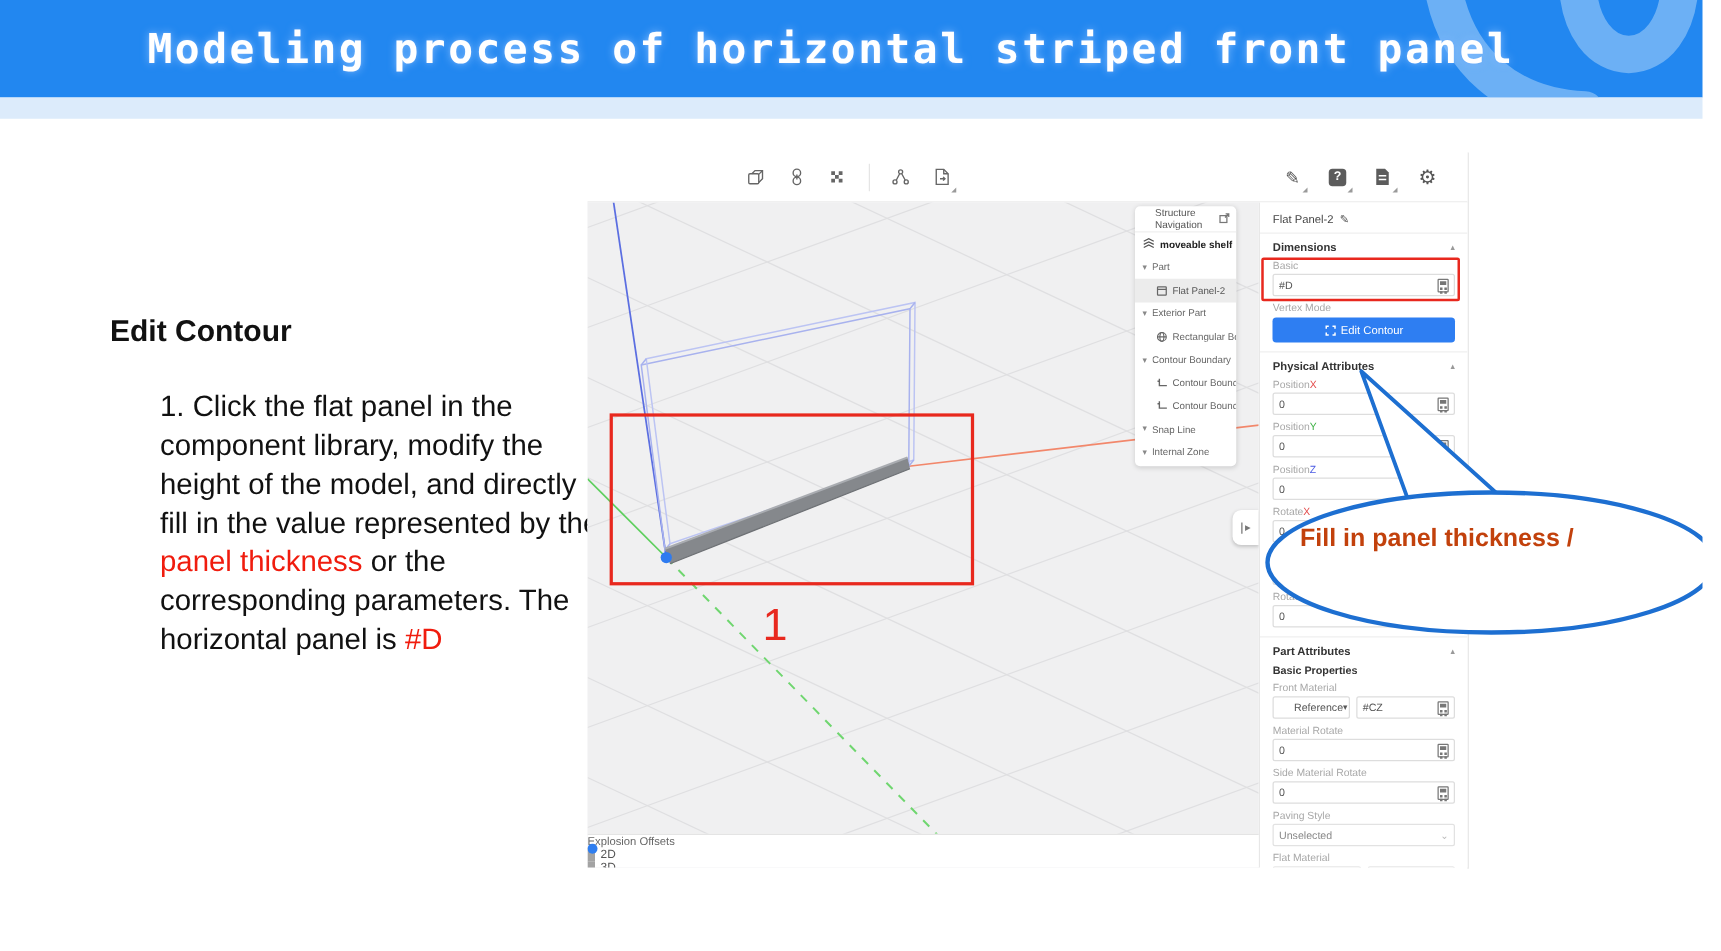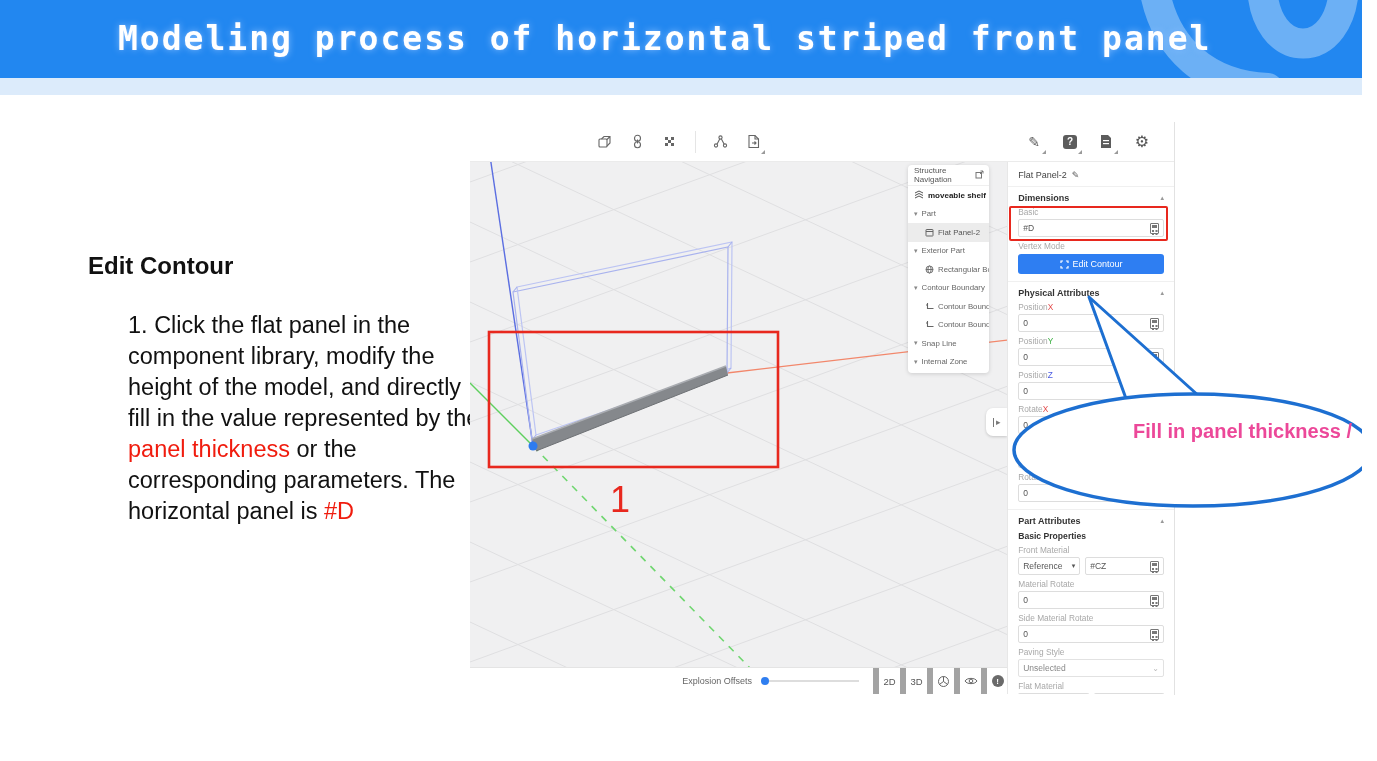--- a/index.html
+++ b/index.html
@@ -39,38 +39,38 @@
 
   
   .app-body { display:flex; height:532px; }
   .vp { position:relative; width:538px; height:532px; background:#f0f0f1; overflow:hidden; }
   .scene { position:absolute; left:0; top:0; }
 
   
   .snav { position:absolute; left:438px; top:3px; width:81px; height:208px; background:#fff;
           border-radius:4px; box-shadow:0 1px 4px rgba(0,0,0,.15); overflow:hidden; z-index:3; }
   .snav-h { height:21px; display:flex; align-items:center; justify-content:space-between;
-            padding:0 5px 0 6px; border-bottom:1px solid #efefef; color:#555; font-size:8px; }
+            padding:0 5px 0 16px; border-bottom:1px solid #efefef; color:#555; font-size:8px; }
   .sn-row { height:18.5px; display:flex; align-items:center; font-size:7.8px; color:#666; padding-left:6px; cursor:default; }
   .sn-row.sel { background:#ececec; color:#555; }
   .sn-row.child { padding-left:17px; }
   .sn-caret { font-size:7px; color:#888; margin-right:4px; }
   .sn-ico { margin-right:4px; display:flex; }
   .sn-label { white-space:nowrap; overflow:hidden; }
   .sn-row.b .sn-label { font-weight:bold; color:#222; font-size:8px; }
 
   
   .handle { position:absolute; right:0; top:246px; width:21px; height:28px; background:#fff;
             border-radius:7px 0 0 7px; box-shadow:0 1px 3px rgba(0,0,0,.18); z-index:3;
             display:flex; align-items:center; justify-content:center; color:#777; font-size:9px; }
   .handle .bar { width:1.5px; height:9px; background:#777; margin-right:1.5px; }
 
   
   .bbar { position:absolute; left:0; bottom:0; width:538px; height:27px; background:#fff;
-          border-top:1px solid #e4e4e4; display:flex; align-items:center; z-index:4; font-size:9px; color:#666; }
+          border-top:1px solid #e4e4e4; display:flex; z-index:4; font-size:9px; color:#666;flex-direction:column; }
   .bb-spacer { flex:1; }
   .bb-label { margin-right:9px; white-space:nowrap; }
   .bb-track { position:relative; width:98px; height:2px; background:#ddd; margin-right:14px; }
   .bb-track::before { content:""; position:absolute; left:0; top:-3px; width:8px; height:8px;
                       border-radius:50%; background:#2f7ef0; }
   .bb-cell { width:27px; height:27px; border-left:6px solid #a3a3a3; display:flex;
              align-items:center; justify-content:center; color:#555; font-size:9.5px; }
   .info-dot { width:12px; height:12px; border-radius:50%; background:#6a6a6a; color:#fff;
               font-size:8px; font-weight:bold; display:flex; align-items:center; justify-content:center; }
 
@@ -89,36 +89,36 @@
   .calc { width:9px; height:11px; border:1px solid #777; border-radius:1px; position:relative; display:inline-block; }
   .calc::before { content:""; position:absolute; left:1px; right:1px; top:1px; height:3px; background:#777; }
   .calc::after { content:""; position:absolute; left:1px; top:6.5px; width:2px; height:2px; background:#777;
                  box-shadow:3.5px 0 0 #777, 0 3px 0 #777, 3.5px 3px 0 #777; }
   .btn-blue { margin-top:3px; height:20px; background:#2e7ef2; border-radius:3px; color:#fff;
               display:flex; align-items:center; justify-content:center; gap:4px; font-size:9px; cursor:pointer; }
   .ax-x { color:#e34b4b; } .ax-y { color:#3cb043; } .ax-z { color:#4b5be3; }
   .p-bold { margin-top:5px; font-weight:bold; color:#333; font-size:8.6px; }
   .fm-row { margin-top:2px; display:flex; gap:5px; }
   .fm-sel { width:62px; height:18px; border:1px solid #ddd; border-radius:2px; display:flex;
-            align-items:center; justify-content:space-between; padding:0 4px; color:#555; }
+            align-items:center; justify-content:space-between; padding:0 16px; color:#555; }
   .fm-inp { flex:1; height:18px; border:1px solid #ddd; border-radius:2px; display:flex;
             align-items:center; justify-content:space-between; padding:0 4px; color:#555; }
   .sel-full { margin-top:2px; height:18px; border:1px solid #e2e2e2; border-radius:2px; display:flex;
               align-items:center; justify-content:space-between; padding:0 4px; color:#888; }
   .chev { color:#bbb; font-size:8px; }
   .caret-dark { color:#555; font-size:7px; }
   .rear-row { margin-top:2px; display:flex; gap:5px; }
   .rear-row .stub { flex:1; height:14px; border:1px solid #ddd; border-radius:2px 2px 0 0; border-bottom:none; }
   .hl-box { position:absolute; left:1px; top:44px; width:159px; height:35px; border:2.5px solid #e8281e;
             border-radius:2px; z-index:5; pointer-events:none; }
 
   
   .callout { position:absolute; left:1010px; top:288px; z-index:9; }
-  .callout-txt { position:absolute; left:1040px; top:416px; width:312px; text-align:right; z-index:10;
-                 color:#ec4899; font-size:20px; font-weight:bold; line-height:30px; }
+  .callout-txt { position:absolute; left:1040px; top:416px; width:312px; text-align:left; z-index:10;
+                 color:#c2410c; font-size:20px; font-weight:bold; line-height:30px; }
 </style>
 </head>
 <body>
 
 <div class="page">
 
   <div class="hdr">
     <svg width="1377" height="78" style="position:absolute;left:0;top:0">
       <path d="M1152,-30 C1158,55 1215,86 1268,88" stroke="#6cb0f5" stroke-width="30" fill="none" stroke-linecap="round"></path>
       <path d="M1262,-18 C1262,64 1344,64 1344,-18" stroke="#6cb0f5" stroke-width="30" fill="none" stroke-linecap="round"></path>

